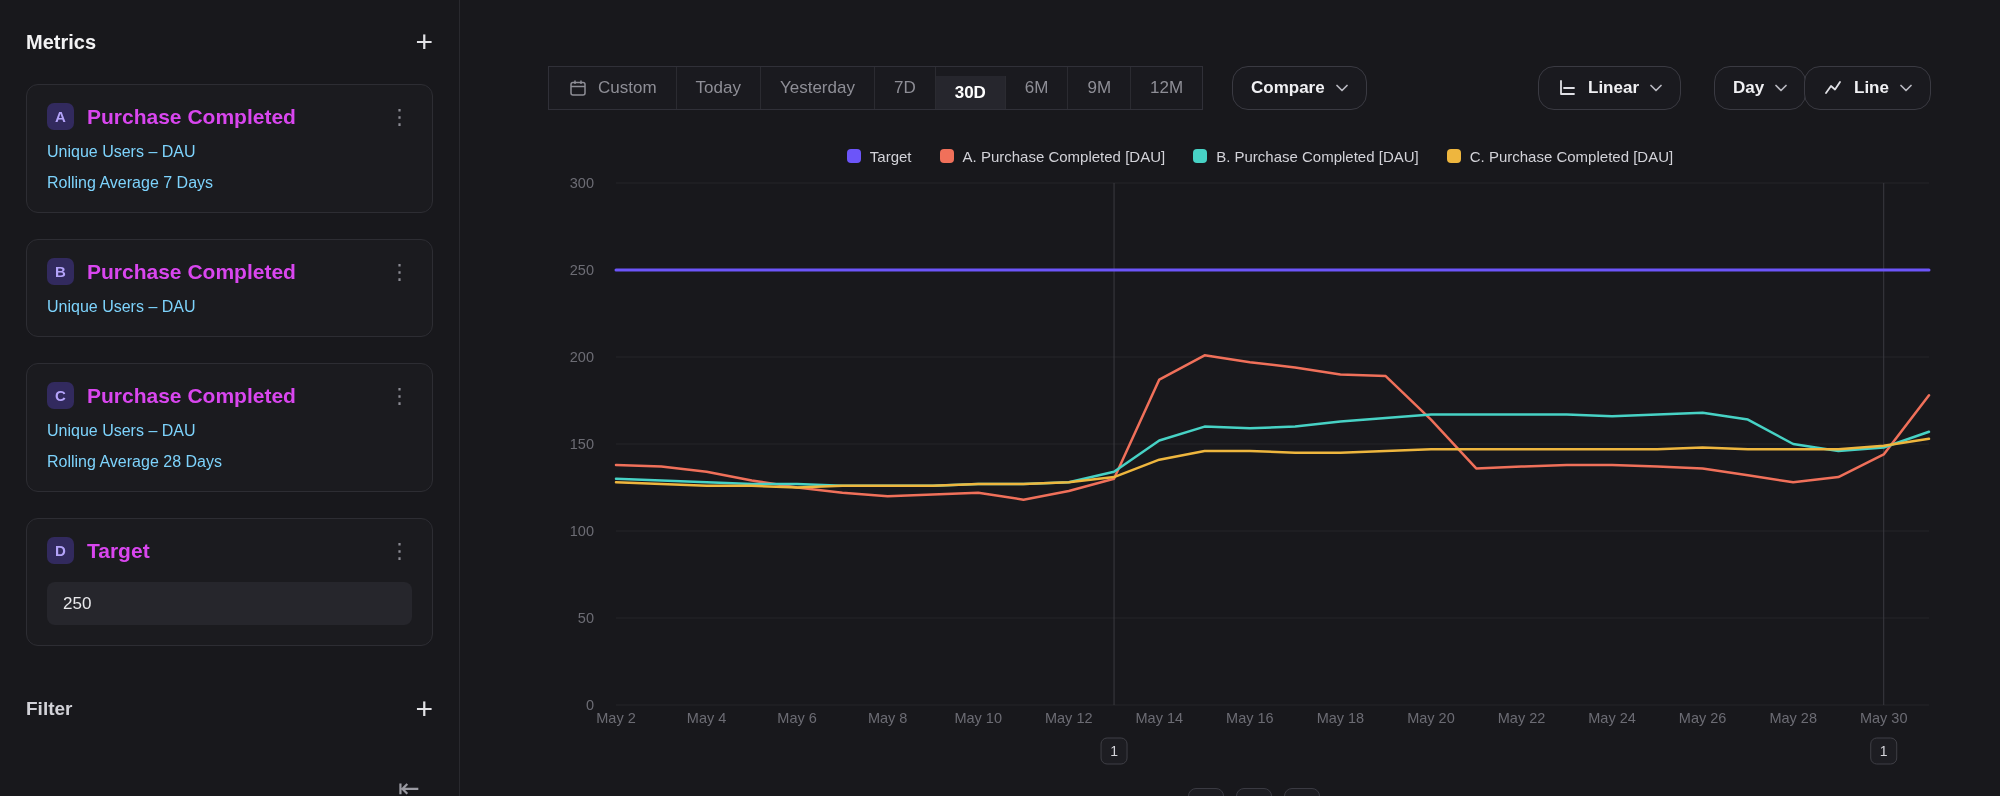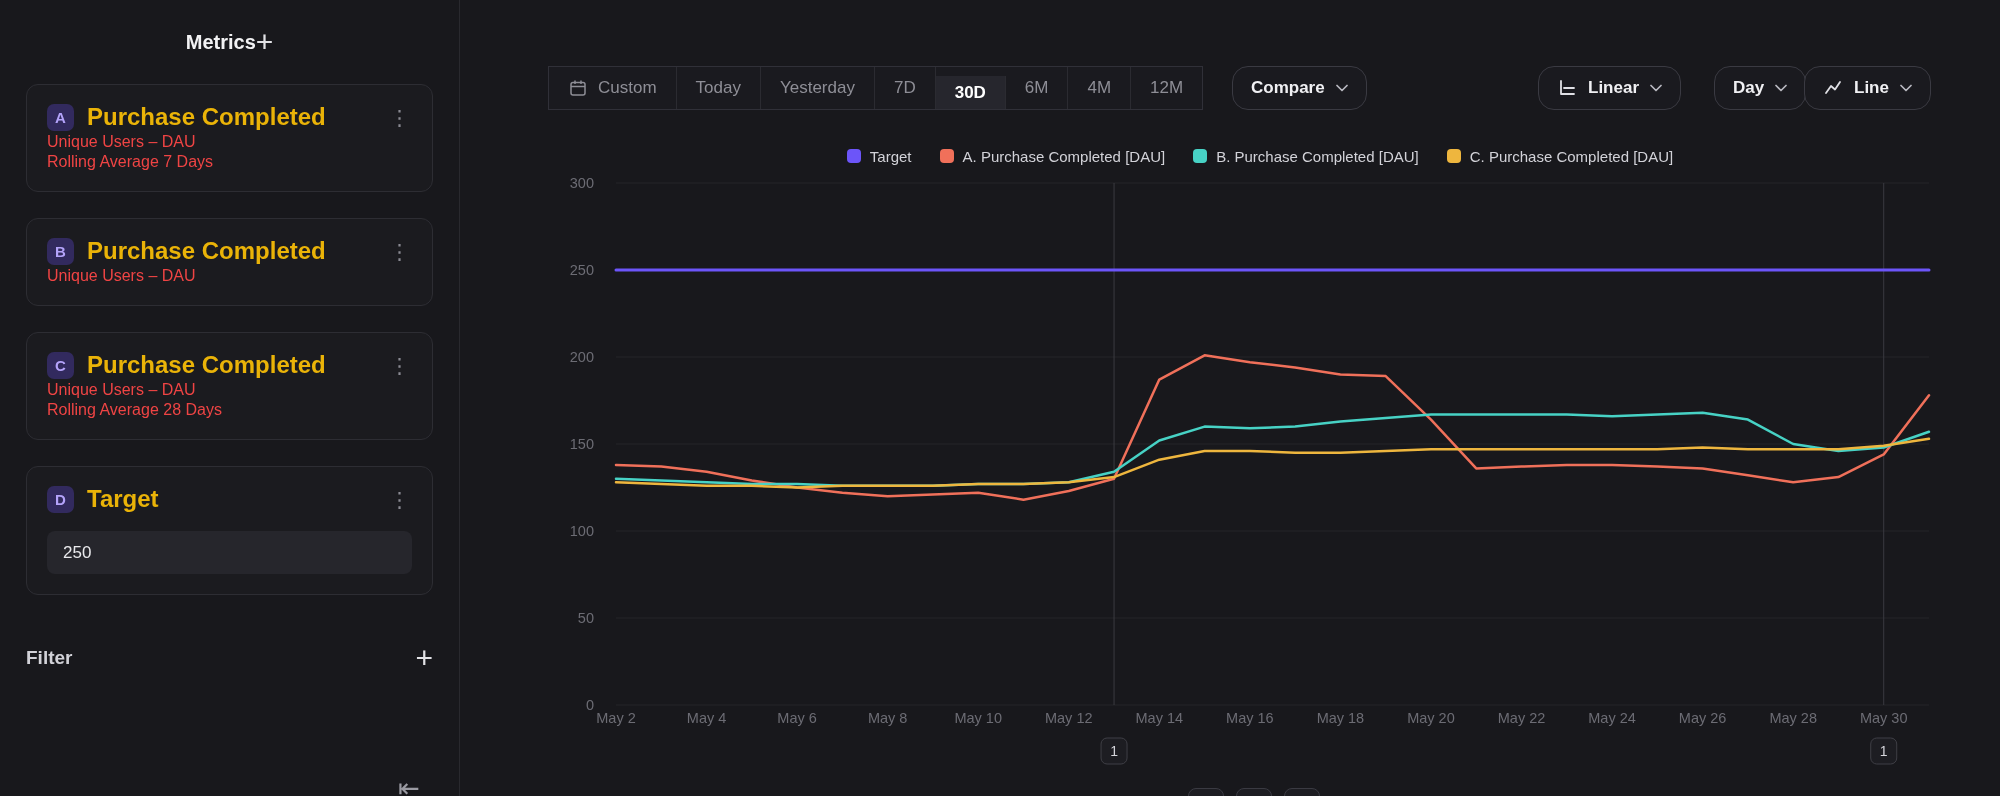--- a/index.html
+++ b/index.html
@@ -7,36 +7,36 @@
   body {
     position:relative; overflow:hidden;
     background:#18181c; color:#ececee;
     font-family:"Liberation Sans", sans-serif;
   }
   
   .sidebar {
     position:absolute; left:0; top:0; bottom:0; width:460px;
     border-right:1px solid #29292e; padding:0 26px;
   }
-  .metrics-header { height:84px; display:flex; align-items:center; justify-content:center; }
+  .metrics-header { height:84px; display:flex; align-items:center; justify-content:space-between; }
   .metrics-title { font-size:20px; font-weight:700; color:#f2f2f4; }
   .plus-btn { font-size:30px; font-weight:300; color:#e2e2e6; cursor:pointer; line-height:1; }
   .metric-card {
     border:1px solid #2d2d33; border-radius:12px; background:#1b1b1f;
     padding:18px 20px 20px 20px; margin-bottom:26px; cursor:pointer;
   }
   .card-head { display:flex; align-items:center; gap:13px; }
   .badge {
     width:27px; height:27px; border-radius:7px; flex:0 0 27px;
     background:#322a5e; color:#b4a3fa; font-size:15px; font-weight:700;
     display:flex; align-items:center; justify-content:center;
   }
-  .card-title { flex:1; font-size:24px; font-weight:700; color:#eab308; }
+  .card-title { flex:1; font-size:21px; font-weight:700; color:#d946ef; }
   .kebab { color:#8a8a92; font-size:21px; line-height:1; cursor:pointer; padding:0 2px; }
-  .card-sub { margin-top:2px; font-size:16px; color:#ef4444; }
+  .card-sub { margin-top:13px; font-size:16px; color:#7dd3fc; }
   .target-input {
     margin-top:18px; width:100%; height:43px; border:none; outline:none;
     background:#26262c; border-radius:8px; color:#e9e9ec; font-size:17px;
     padding:0 16px; font-family:"Liberation Sans", sans-serif;
   }
   .filter-row { margin-top:48px; display:flex; align-items:center; justify-content:space-between; }
   .filter-title { font-size:19px; font-weight:700; color:#d2d2d8; }
   .collapse-btn { position:absolute; left:398px; bottom:-8px; color:#9a9aa2; font-size:26px; cursor:pointer; }
   
   .range-group {
@@ -142,21 +142,21 @@
   <div class="seg">
       <span>7D</span>
     </div>
   <div class="seg active">
       <span>30D</span>
     </div>
   <div class="seg">
       <span>6M</span>
     </div>
   <div class="seg">
-      <span>4M</span>
+      <span>9M</span>
     </div>
   <div class="seg">
       <span>12M</span>
     </div>
 </div>
 
 <div class="tb-btn" style="left:1232px;">
   <span>Compare</span>
   <svg width="12" height="8" viewBox="0 0 12 8">
       <path d="M1 1.5 L6 6.5 L11 1.5" fill="none" stroke="#b9b9c0" stroke-width="1.7" stroke-linecap="round" stroke-linejoin="round"></path>

